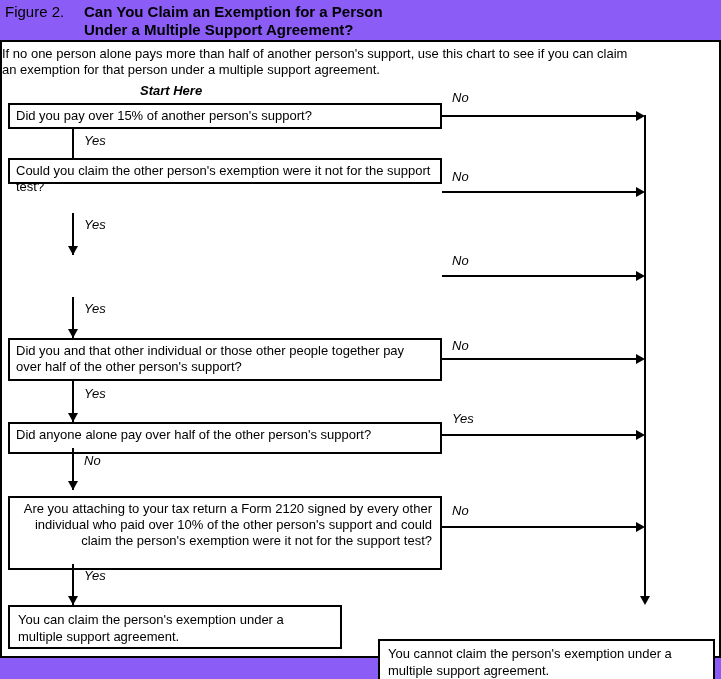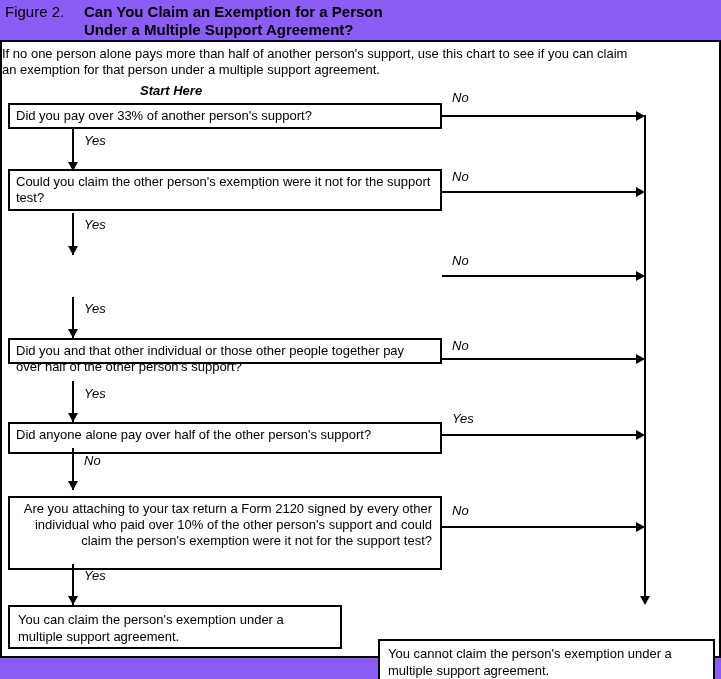--- a/index.html
+++ b/index.html
@@ -79,44 +79,44 @@
 
   <div class="outer-frame"></div>
 
   <div class="intro">
     <div>If no one person alone pays more than half of another person's support, use this chart to see if you can claim</div>
     <div>an exemption for that person under a multiple support agreement.</div>
   </div>
 
   <div class="start-here">Start Here</div>
 
-  <div class="qbox" style="top:103px;height:26px;">Did you pay over 33% of another person's support?</div>
+  <div class="qbox" style="top:103px;height:26px;">Did you pay over 15% of another person's support?</div>
   <div class="hline" style="left:442px;top:115px;width:194px;"></div>
   <div class="arr-right" style="left:636px;top:111px;"></div>
   <span class="edge-lbl" style="left:452px;top:91px;">No</span>
   <div class="vline" style="left:72px;top:129px;height:42px;"></div>
   <div class="arr-down" style="left:68px;top:162px;"></div>
   <span class="edge-lbl" style="left:84px;top:134px;">Yes</span>
 
-  <div class="qbox" style="top:169px;height:42px;">Could you claim the other person's exemption were it not for the support test?</div>
+  <div class="qbox" style="top:158px;height:26px;">Could you claim the other person's exemption were it not for the support test?</div>
   <div class="hline" style="left:442px;top:191px;width:194px;"></div>
   <div class="arr-right" style="left:636px;top:187px;"></div>
   <span class="edge-lbl" style="left:452px;top:170px;">No</span>
   <div class="vline" style="left:72px;top:213px;height:42px;"></div>
   <div class="arr-down" style="left:68px;top:246px;"></div>
   <span class="edge-lbl" style="left:84px;top:218px;">Yes</span>
 
   <div class="hline" style="left:442px;top:275px;width:194px;"></div>
   <div class="arr-right" style="left:636px;top:271px;"></div>
   <span class="edge-lbl" style="left:452px;top:254px;">No</span>
   <div class="vline" style="left:72px;top:297px;height:41px;"></div>
   <div class="arr-down" style="left:68px;top:329px;"></div>
   <span class="edge-lbl" style="left:84px;top:302px;">Yes</span>
 
-  <div class="qbox" style="top:338px;height:26px;">Did you and that other individual or those other people together pay over half of the other person's support?</div>
+  <div class="qbox" style="top:338px;height:43px;">Did you and that other individual or those other people together pay over half of the other person's support?</div>
   <div class="hline" style="left:442px;top:358px;width:194px;"></div>
   <div class="arr-right" style="left:636px;top:354px;"></div>
   <span class="edge-lbl" style="left:452px;top:339px;">No</span>
   <div class="vline" style="left:72px;top:381px;height:41px;"></div>
   <div class="arr-down" style="left:68px;top:413px;"></div>
   <span class="edge-lbl" style="left:84px;top:387px;">Yes</span>
 
   <div class="qbox" style="top:422px;height:32px;">Did anyone alone pay over half of the other person's support?</div>
   <div class="hline" style="left:442px;top:434px;width:194px;"></div>
   <div class="arr-right" style="left:636px;top:430px;"></div>

